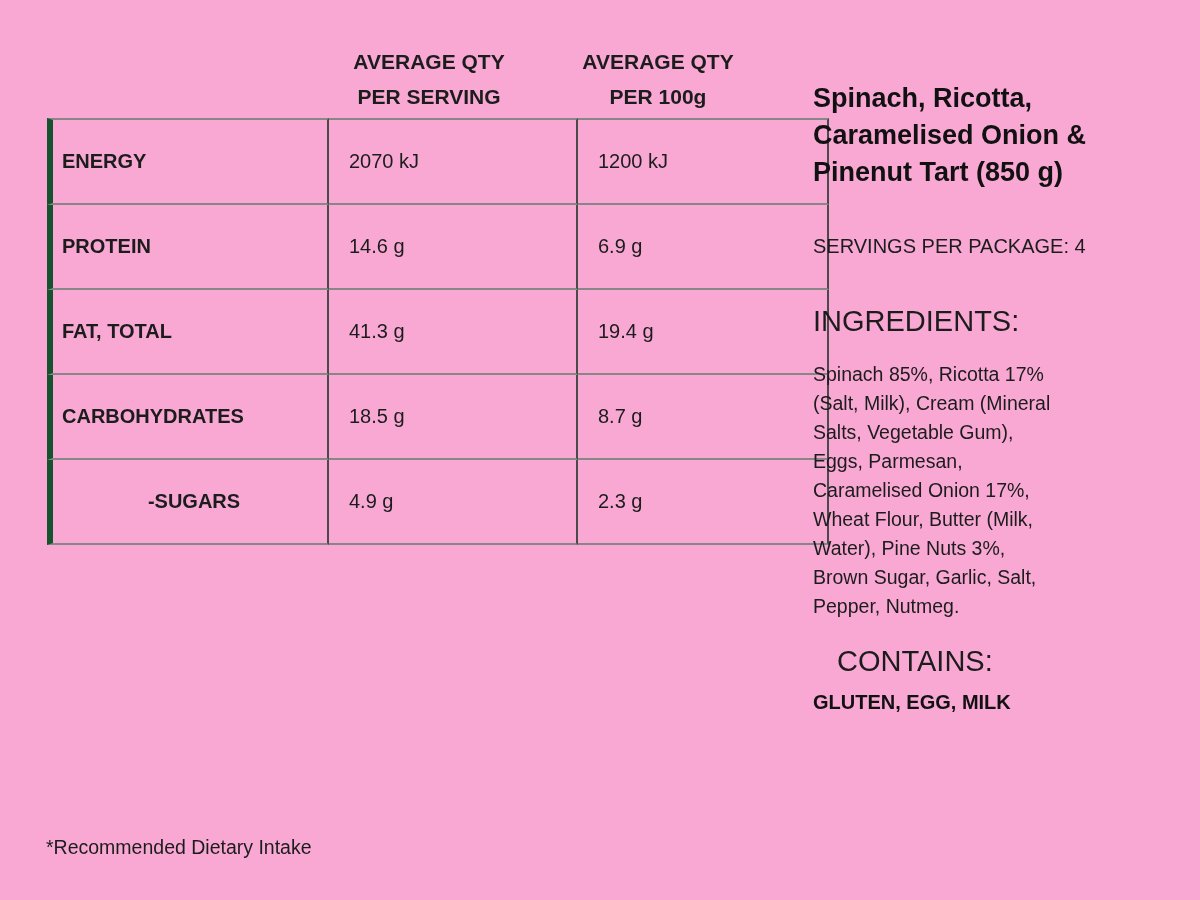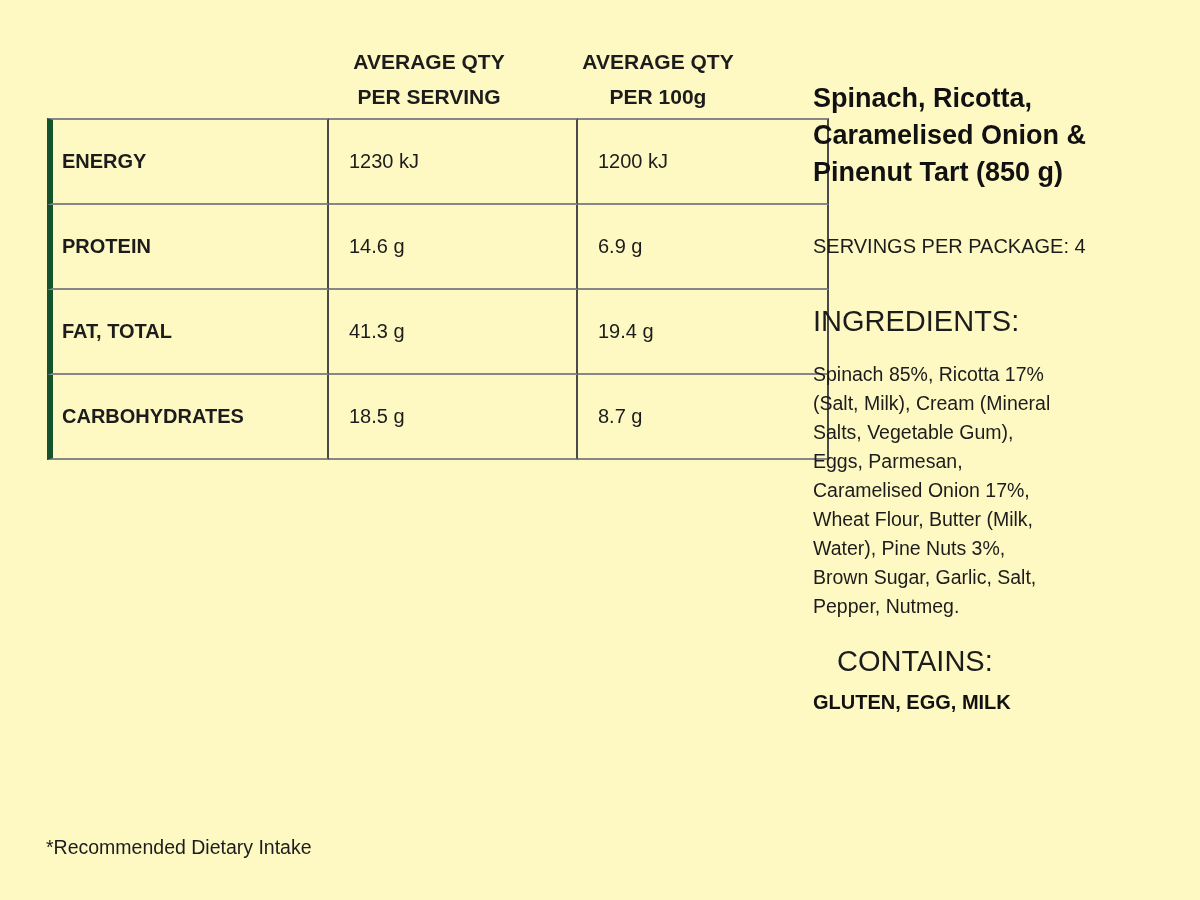--- a/index.html
+++ b/index.html
@@ -1,20 +1,20 @@
 <!DOCTYPE html>
 <html><head>
 <meta charset="utf-8">
 <style>
   html, body { margin: 0; padding: 0; background: #ffffff; }
   .canvas {
     position: relative;
     width: 1200px;
     height: 900px;
-    background: #fef9c3;
+    background: #f9a8d4;
     font-family: "Liberation Sans", "DejaVu Sans", sans-serif;
     color: #1c1c1c;
     overflow: hidden;
   }
 
   
   .col-header {
     position: absolute;
     top: 44px;
     font-weight: 700;
@@ -118,37 +118,42 @@
   <div class="col-header col-header-serving">AVERAGE QTY
 PER SERVING</div>
 
   <div class="col-header col-header-100g">AVERAGE QTY
 PER 100g</div>
 
   <table class="nutri">
     <tbody>
       <tr>
         <td class="label c1">ENERGY</td>
-        <td class="value c2">1230 kJ</td>
+        <td class="value c2">2070 kJ</td>
         <td class="value c3">1200 kJ</td>
       </tr>
       <tr>
         <td class="label c1">PROTEIN</td>
         <td class="value c2">14.6 g</td>
         <td class="value c3">6.9 g</td>
       </tr>
       <tr>
         <td class="label c1">FAT, TOTAL</td>
         <td class="value c2">41.3 g</td>
         <td class="value c3">19.4 g</td>
       </tr>
       <tr>
         <td class="label c1">CARBOHYDRATES</td>
         <td class="value c2">18.5 g</td>
         <td class="value c3">8.7 g</td>
+      </tr>
+      <tr>
+        <td class="label sub c1">-SUGARS</td>
+        <td class="value c2">4.9 g</td>
+        <td class="value c3">2.3 g</td>
       </tr>
     </tbody>
   </table>
 
   <div class="right-col">
     <h1 class="product-title">Spinach, Ricotta,
 Caramelised Onion &amp;
 Pinenut Tart (850 g)</h1>
 
     <div class="serving-line first">SERVINGS PER PACKAGE: 4</div>

